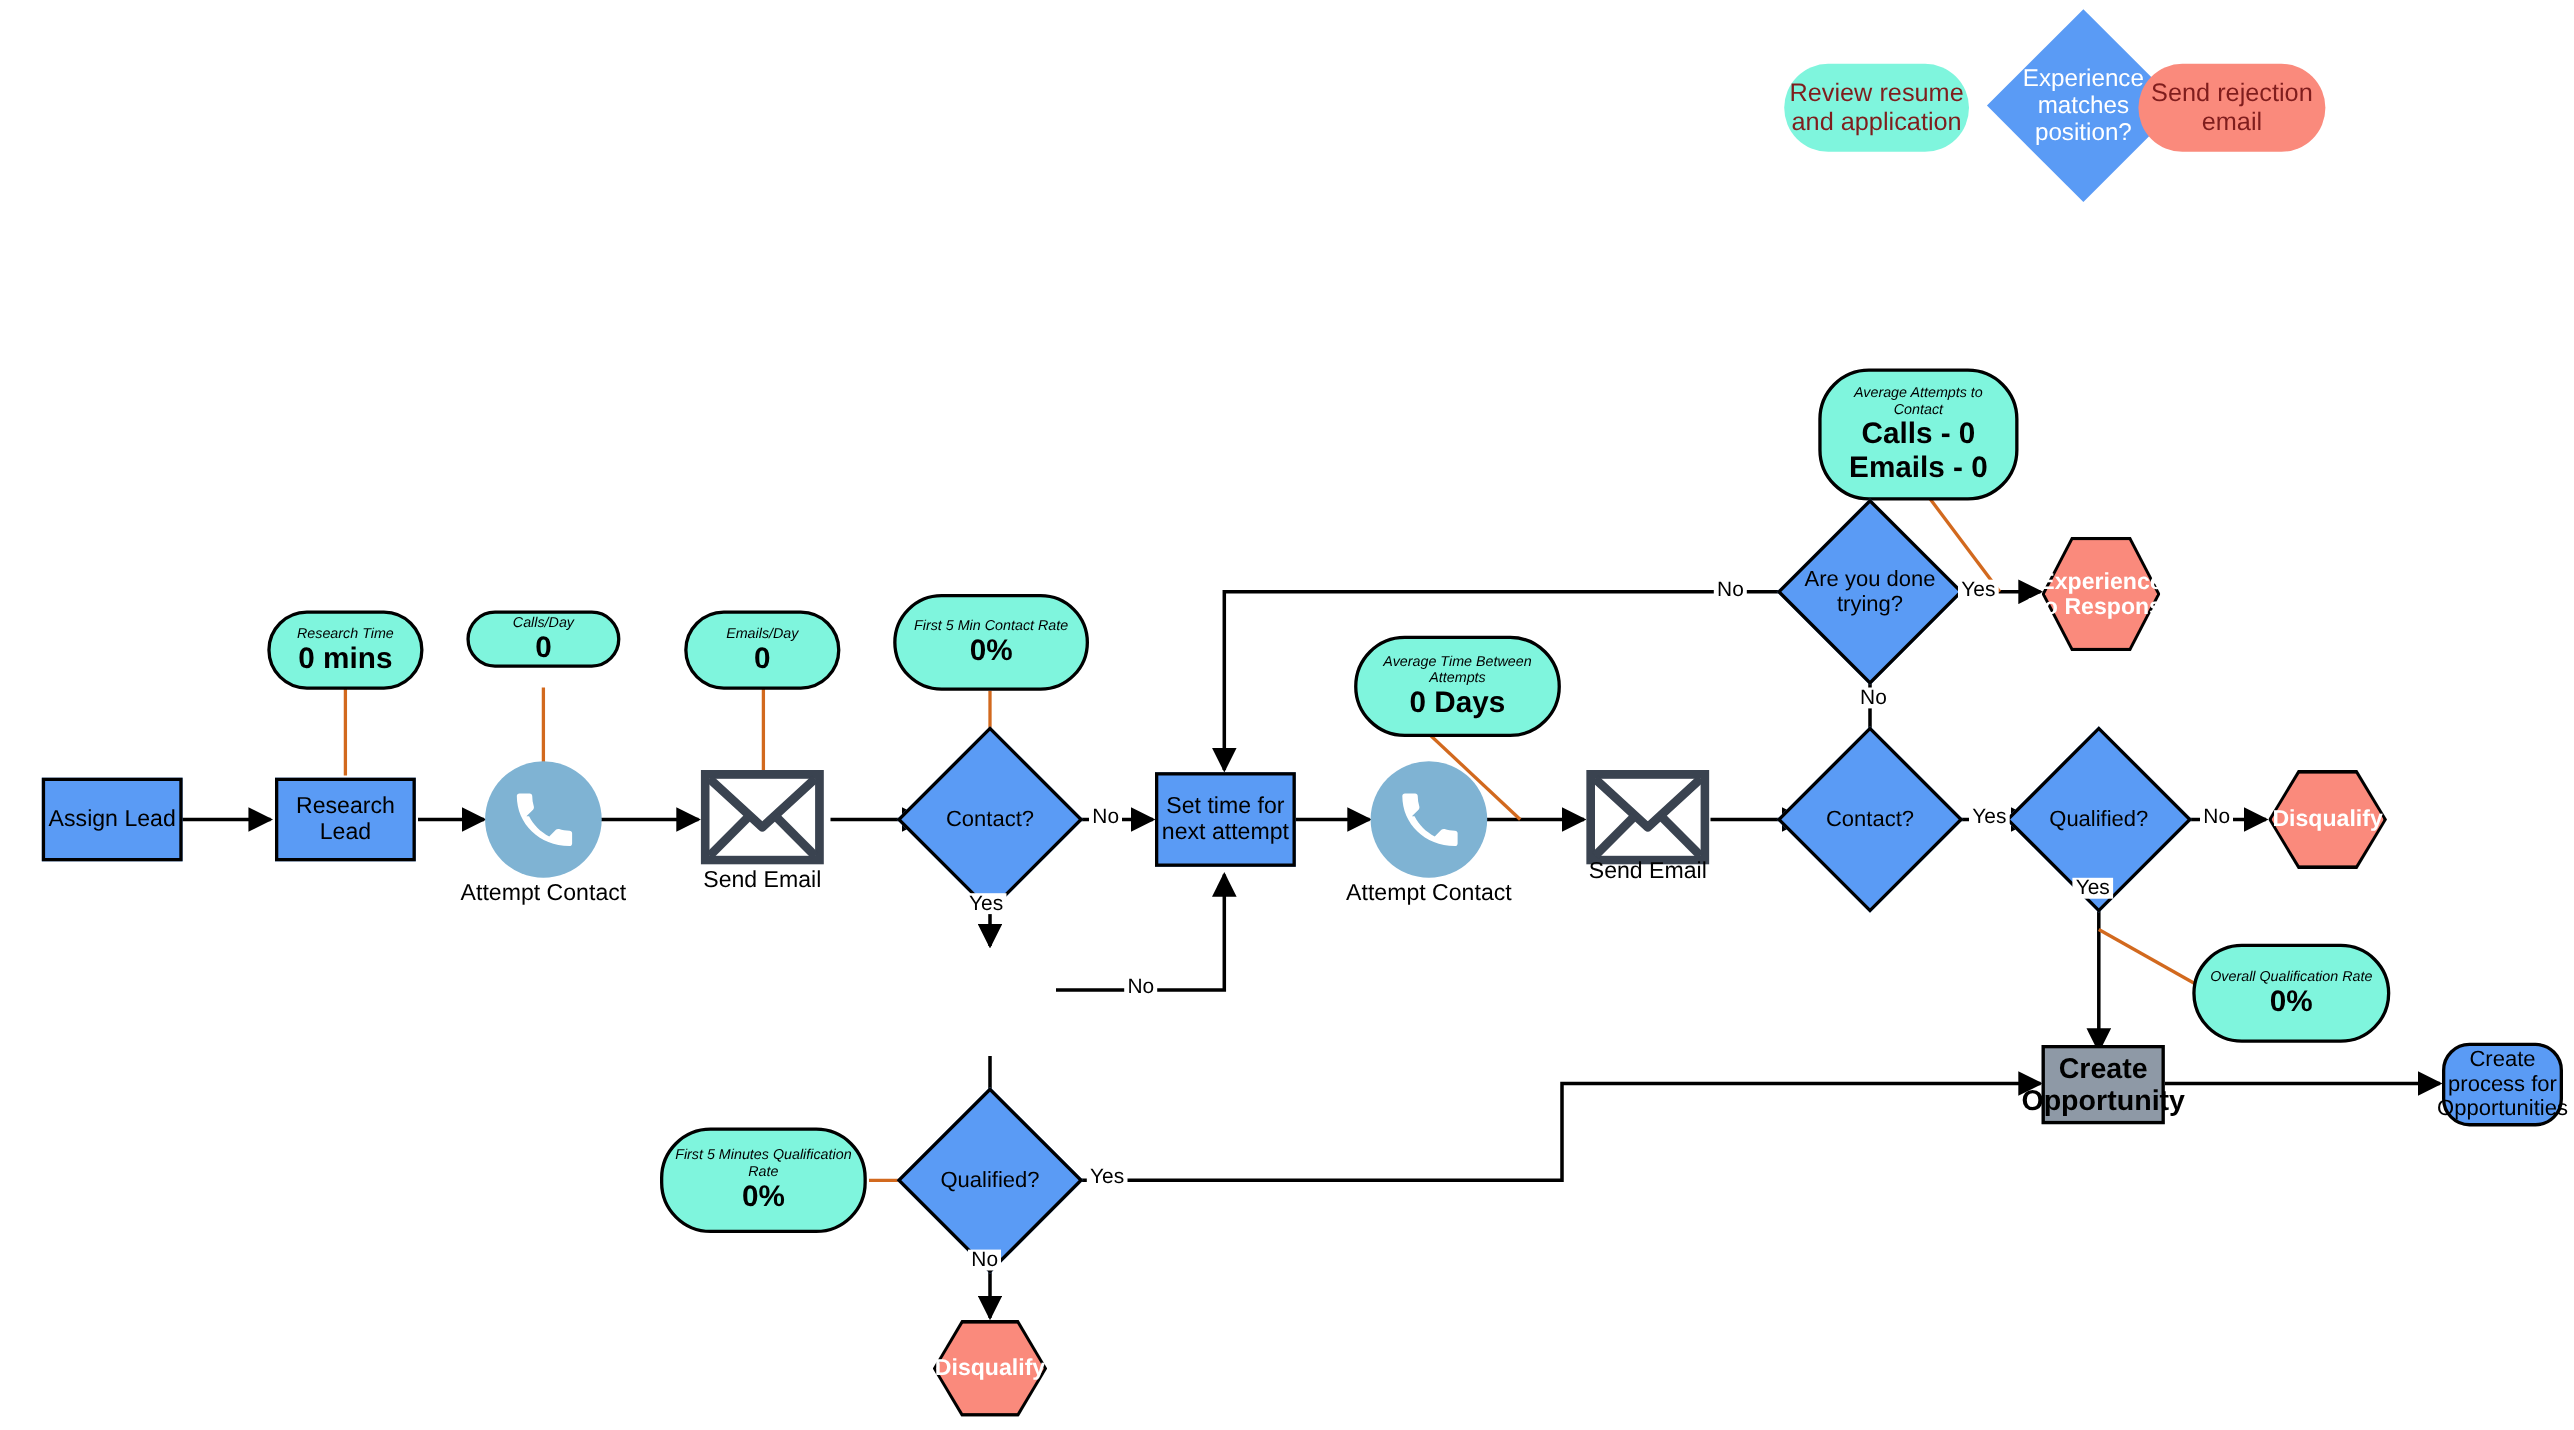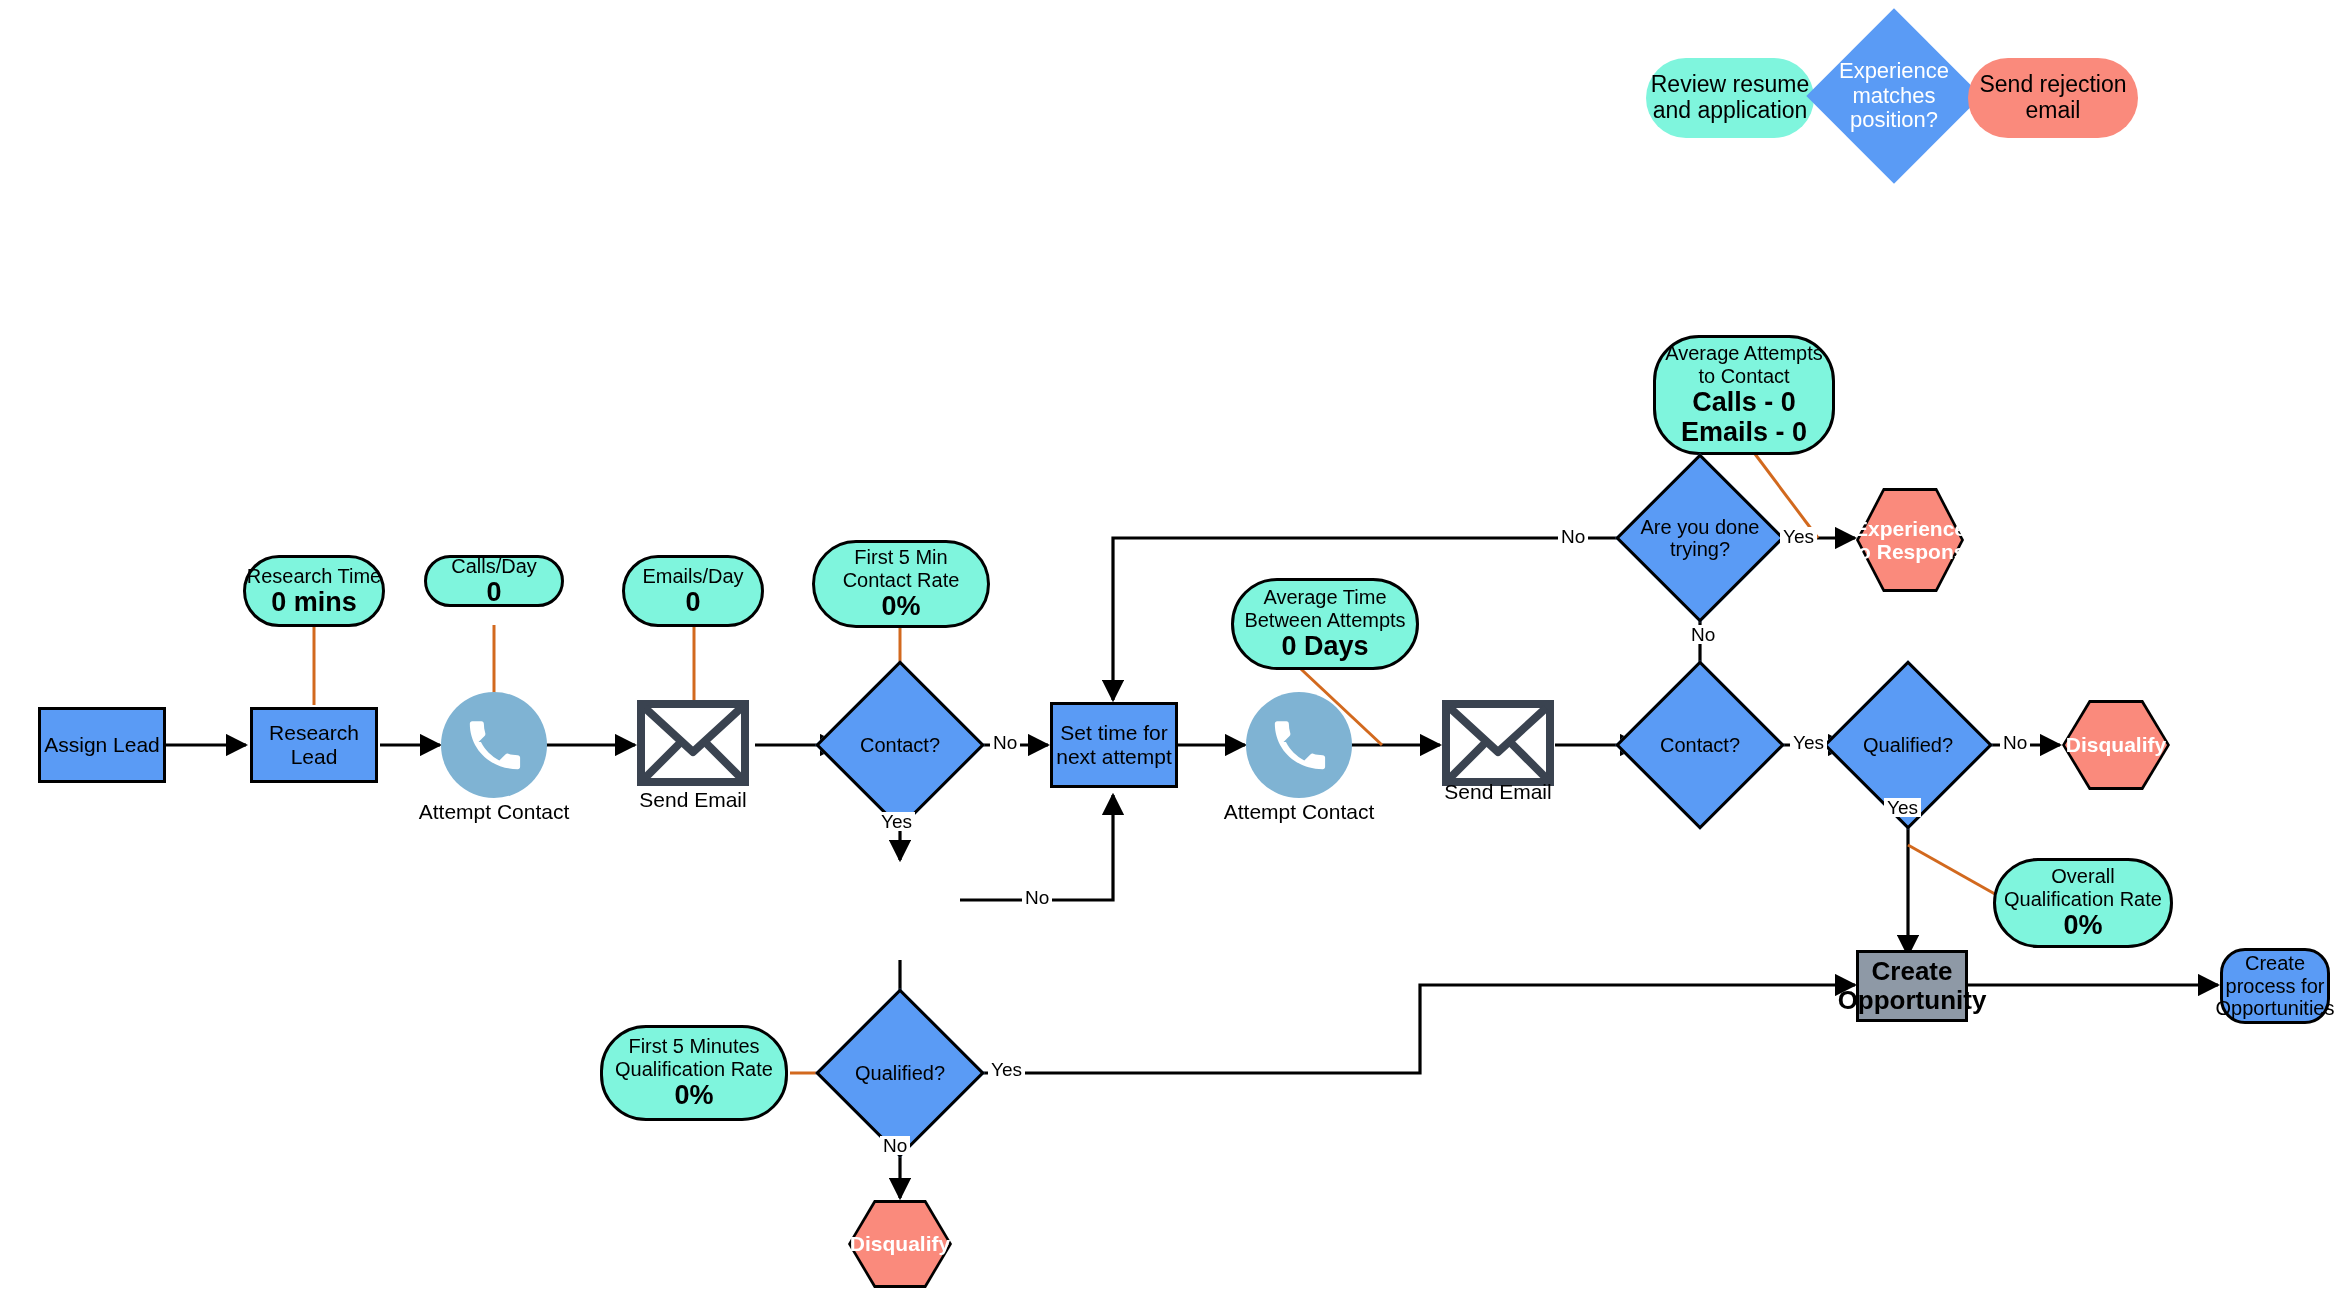--- a/index.html
+++ b/index.html
@@ -24,21 +24,21 @@
            background:#5a9bf5;border:3px solid #000;
            transform:rotate(45deg);box-sizing:border-box;}
   .diamond-label{position:absolute;left:-26px;top:0;width:calc(100% + 52px);
                  height:100%;display:flex;align-items:center;justify-content:center;
                  text-align:center;color:#000;font-size:20px;line-height:1.12;
                  pointer-events:none;}
 
   
   .metric{background:#7ff5dd;border:3px solid #000;border-radius:46px;
           flex-direction:column;color:#000;padding:2px 6px;}
-  .metric .mlabel{font-size:20px;font-weight:normal;white-space:nowrap;}
+  .metric .mlabel{font-size:13px;font-weight:normal;white-space:nowrap;font-style:italic;}
   .metric .mlabel.wrap{white-space:normal;}
   .metric .mvalue{font-size:27px;font-weight:bold;}
 
   
   .hexwrap{position:absolute;}
   .hex{position:absolute;left:0;top:0;width:100%;height:100%;
        background:#fa8a7c;
        clip-path:polygon(25% 0%,75% 0%,100% 50%,75% 100%,25% 100%,0% 50%);}
   .hexborder{position:absolute;left:0;top:0;width:100%;height:100%;
        background:#000;
@@ -57,22 +57,22 @@
 
   
   .caption{position:absolute;text-align:center;font-size:21px;color:#000;
            line-height:1.15;}
 
   
   .elabel{position:absolute;font-size:19px;color:#000;background:#fff;
           padding:0 3px;line-height:1;}
 
   
-  .pill{border:0;border-radius:42px;font-size:23px;color:#000000;
-        flex-direction:column;margin-left:24px;}
+  .pill{border:0;border-radius:42px;font-size:23px;color:#7f1d1d;
+        flex-direction:column;}
   .pill.teal{background:#7ff5dd;}
   .pill.salmon{background:#fa8a7c;}
   .legend-diamond .diamond{background:#5a9bf5;border:0;}
   .legend-diamond .diamond-label{color:#fff;font-size:22px;}
 </style>
 </head>
 <body>
 
 <div id="canvas">
 

